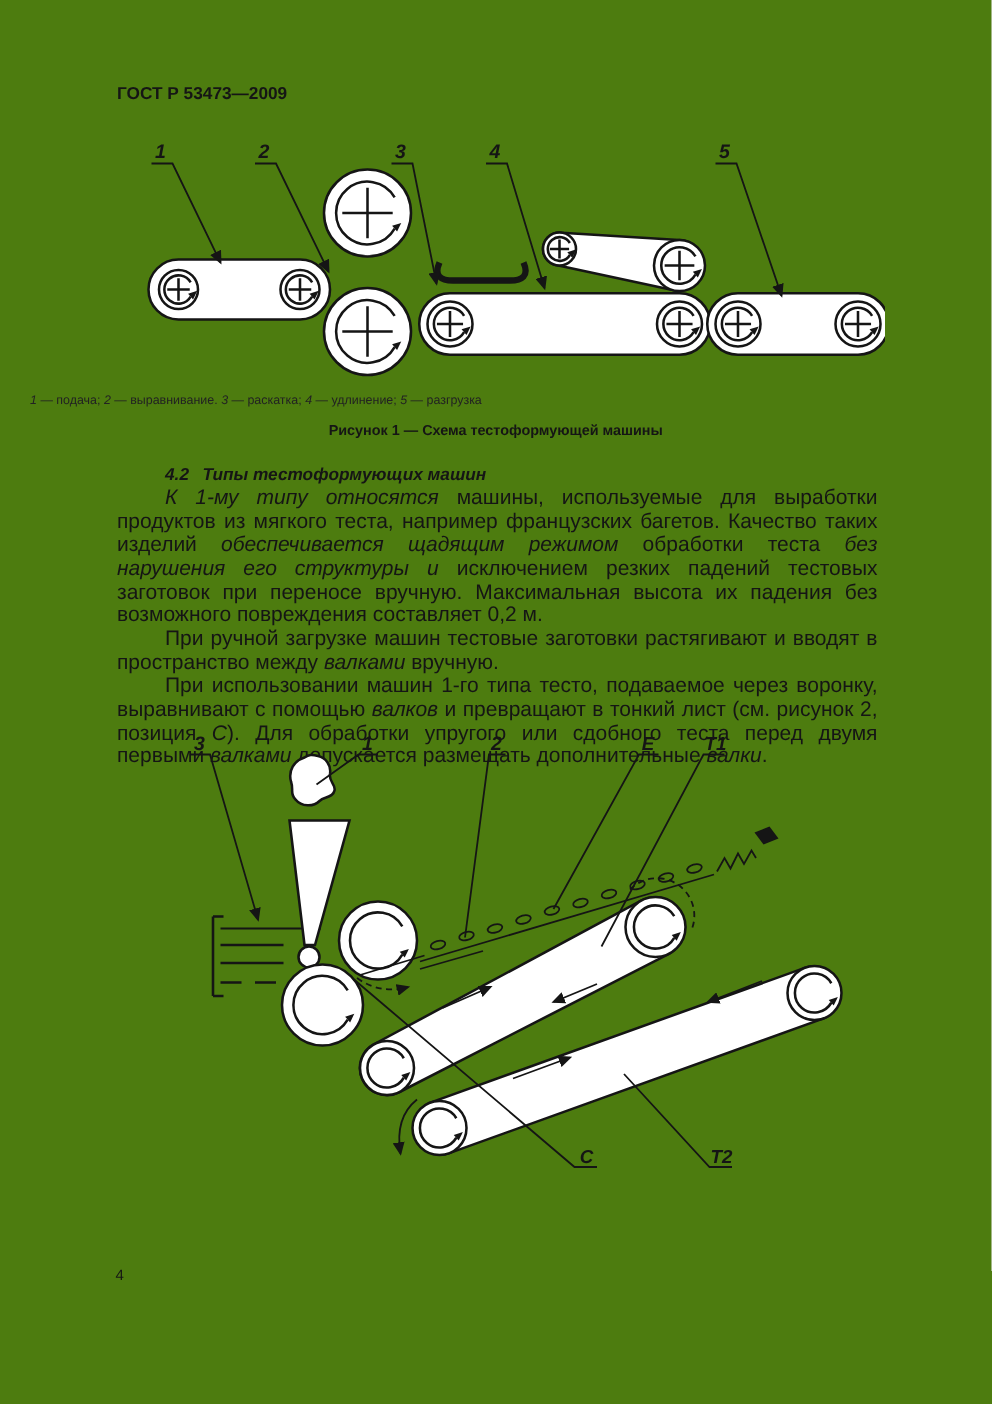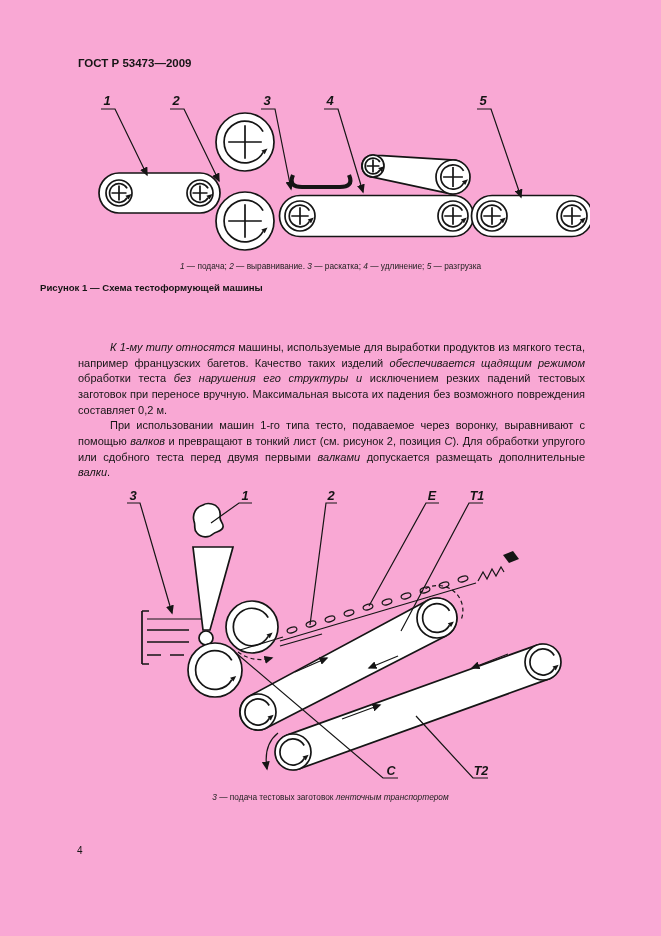--- a/index.html
+++ b/index.html
@@ -1,31 +1,31 @@
 <!DOCTYPE html>
 <html><head>
 <meta charset="utf-8">
 <style>
   html,body{margin:0;padding:0;background:#e8e8e8}
-  .page{position:relative;width:661px;height:936px;background:#f9a8d4;margin:0 auto;
+  .page{position:relative;width:661px;height:936px;background:#4d7c0f;margin:0 auto;
         font-family:"Liberation Sans",sans-serif;color:#151515;overflow:hidden}
   .abs{position:absolute}
   .hdr{left:78px;top:57px;font-size:11.5px;font-weight:bold}
   .fig1{left:85px;top:92px}
   .fig2{left:80px;top:487px}
-  .figcap{left:20px;width:621px;text-align:center;font-size:8.3px;line-height:11px;color:#222}
+  .figcap{left:20px;width:621px;font-size:8.3px;line-height:11px;color:#222}
   .cap1{top:261px}
   .cap2{top:792px}
-  .figtitle{left:40px;width:581px;text-align:left;font-size:9.6px;font-weight:bold}
+  .figtitle{left:40px;width:581px;text-align:center;font-size:9.6px;font-weight:bold}
   .t1{top:282px}.t2{top:826px}
   .heading{left:78px;width:507px;padding-left:32px;box-sizing:border-box;font-size:11.5px;font-weight:bold}
   .h42{top:311px;font-style:italic}
   .h421{top:330px}
   .heading .num{margin-right:9px}
-  .bodytext{left:78px;width:507px;top:340px;font-size:11px;line-height:15.65px;text-align:justify}
+  .bodytext{left:78px;width:507px;top:324px;font-size:14px;line-height:15.65px;text-align:justify}
   .bodytext p{margin:0;text-indent:32px}
   .it{font-style:italic}
   .pagenum{left:77px;top:845px;font-size:10px}
   
   .w{fill:#fff;stroke:#151515;stroke-width:1.7}
   .s{fill:none;stroke:#151515;stroke-width:1.7}
   .thin{stroke-width:1.2}
   .thick{stroke-width:4.2}
   .f{fill:#151515;stroke:none}
   .dash{stroke-dasharray:4 3}
@@ -137,23 +137,27 @@
       <text class="lbl" x="91" y="13">2</text>
       <text class="lbl" x="182" y="13">3</text>
       <text class="lbl" x="245" y="13">4</text>
       <text class="lbl" x="398" y="13">5</text>
     </g>
   </svg>
 
   <div class="abs figcap cap1"><span class="it">1</span><span> — подача; </span><span class="it">2</span><span> — выравнивание. </span><span class="it">3</span><span> — раскатка; </span><span class="it">4</span><span> — удлинение; </span><span class="it">5</span><span> — разгрузка</span></div>
   <div class="abs figtitle t1">Рисунок 1 — Схема тестоформующей машины</div>
 
+  <div class="abs heading h42">
+    <span class="num">4.2</span><span>Типы тестоформующих машин</span>
+  </div>
 
   <div class="abs bodytext">
     <p><span class="it">К 1-му типу относятся</span><span> машины, используемые для выработки продуктов из мягкого теста, например французских багетов. Качество таких изделий </span><span class="it">обеспечивается щадящим режимом</span><span> обработки теста </span><span class="it">без нарушения его структуры и</span><span> исключением резких падений тестовых заготовок при переносе вручную. Максимальная высота их падения без возможного повреждения составляет 0,2 м.</span></p>
+    <p><span>При ручной загрузке машин тестовые заготовки растягивают и вводят в пространство между </span><span class="it">валками</span><span> вручную.</span></p>
     <p><span>При использовании машин 1-го типа тесто, подаваемое через воронку, выравнивают с помощью </span><span class="it">валков</span><span> и превращают в тонкий лист (см. рисунок 2, позиция </span><span class="it">С</span><span>). Для обработки упругого или сдобного теста перед двумя первыми </span><span class="it">валками</span><span> допускается размещать дополнительные </span><span class="it">валки</span><span>.</span></p>
   </div>
 
   <svg class="abs fig2" width="500" height="300" viewBox="0 0 500 300">
 
     <g>
       <path class="w" d="M169.6,209 L347.7,113.3 A20,20 0 0 1 366.3,148.7 L186.4,241 A18,18 0 0 1 169.6,209 Z"></path>
       <g transform="translate(357,131)">
           <circle r="20" class="w"></circle>
           <path d="M12.5,-7.2 A14.4,14.4 0 1 0 12.5,7.2" class="s"></path>
@@ -248,17 +252,16 @@
       <text class="lbl" x="165" y="13">1</text>
       <text class="lbl" x="251" y="13">2</text>
       <text class="lbl lbl2" x="352" y="13">Е</text>
       <text class="lbl lbl2" x="397" y="13">Т1</text>
       <text class="lbl lbl2" x="311" y="288">С</text>
       <text class="lbl lbl2" x="401" y="288">Т2</text>
     </g>
   </svg>
 
   <div class="abs figcap cap2">
-    <div><span class="it">3</span><span> — подача тестовых заготовок </span><span class="it">ленточным транспортером</span></div>
   </div>
 
   <div class="abs pagenum">4</div>
 </div>
 
 </body></html>

